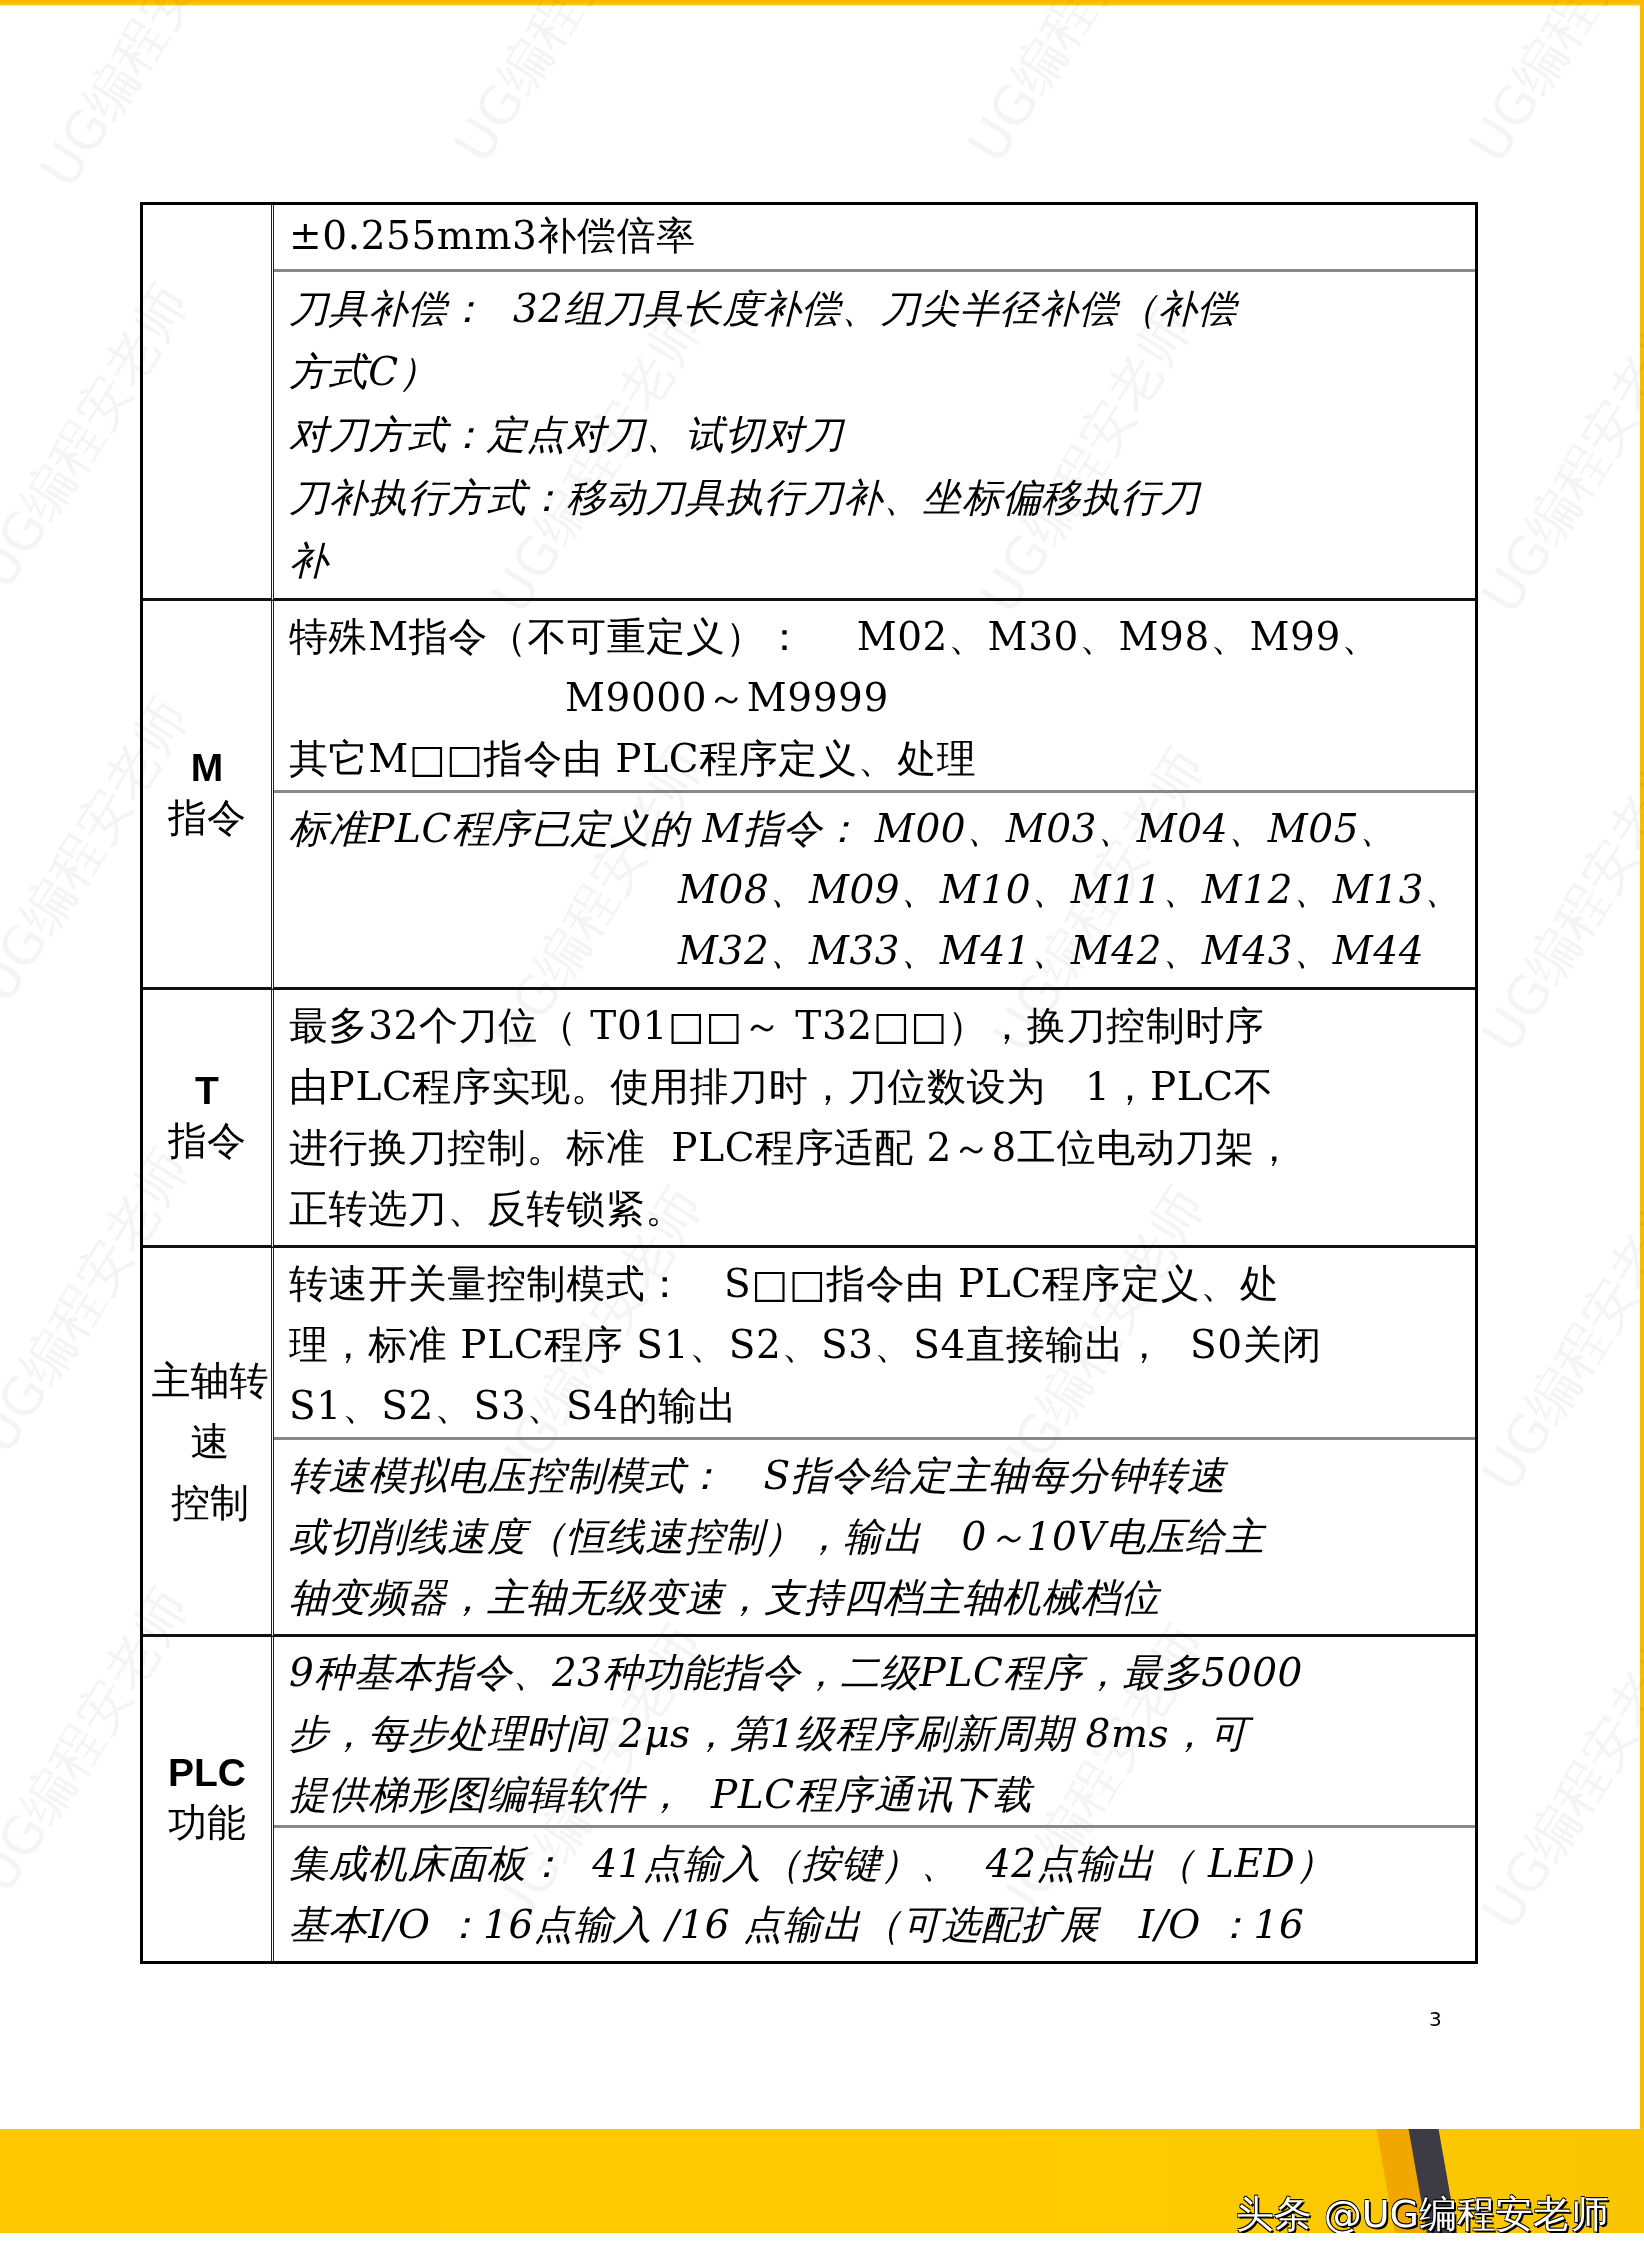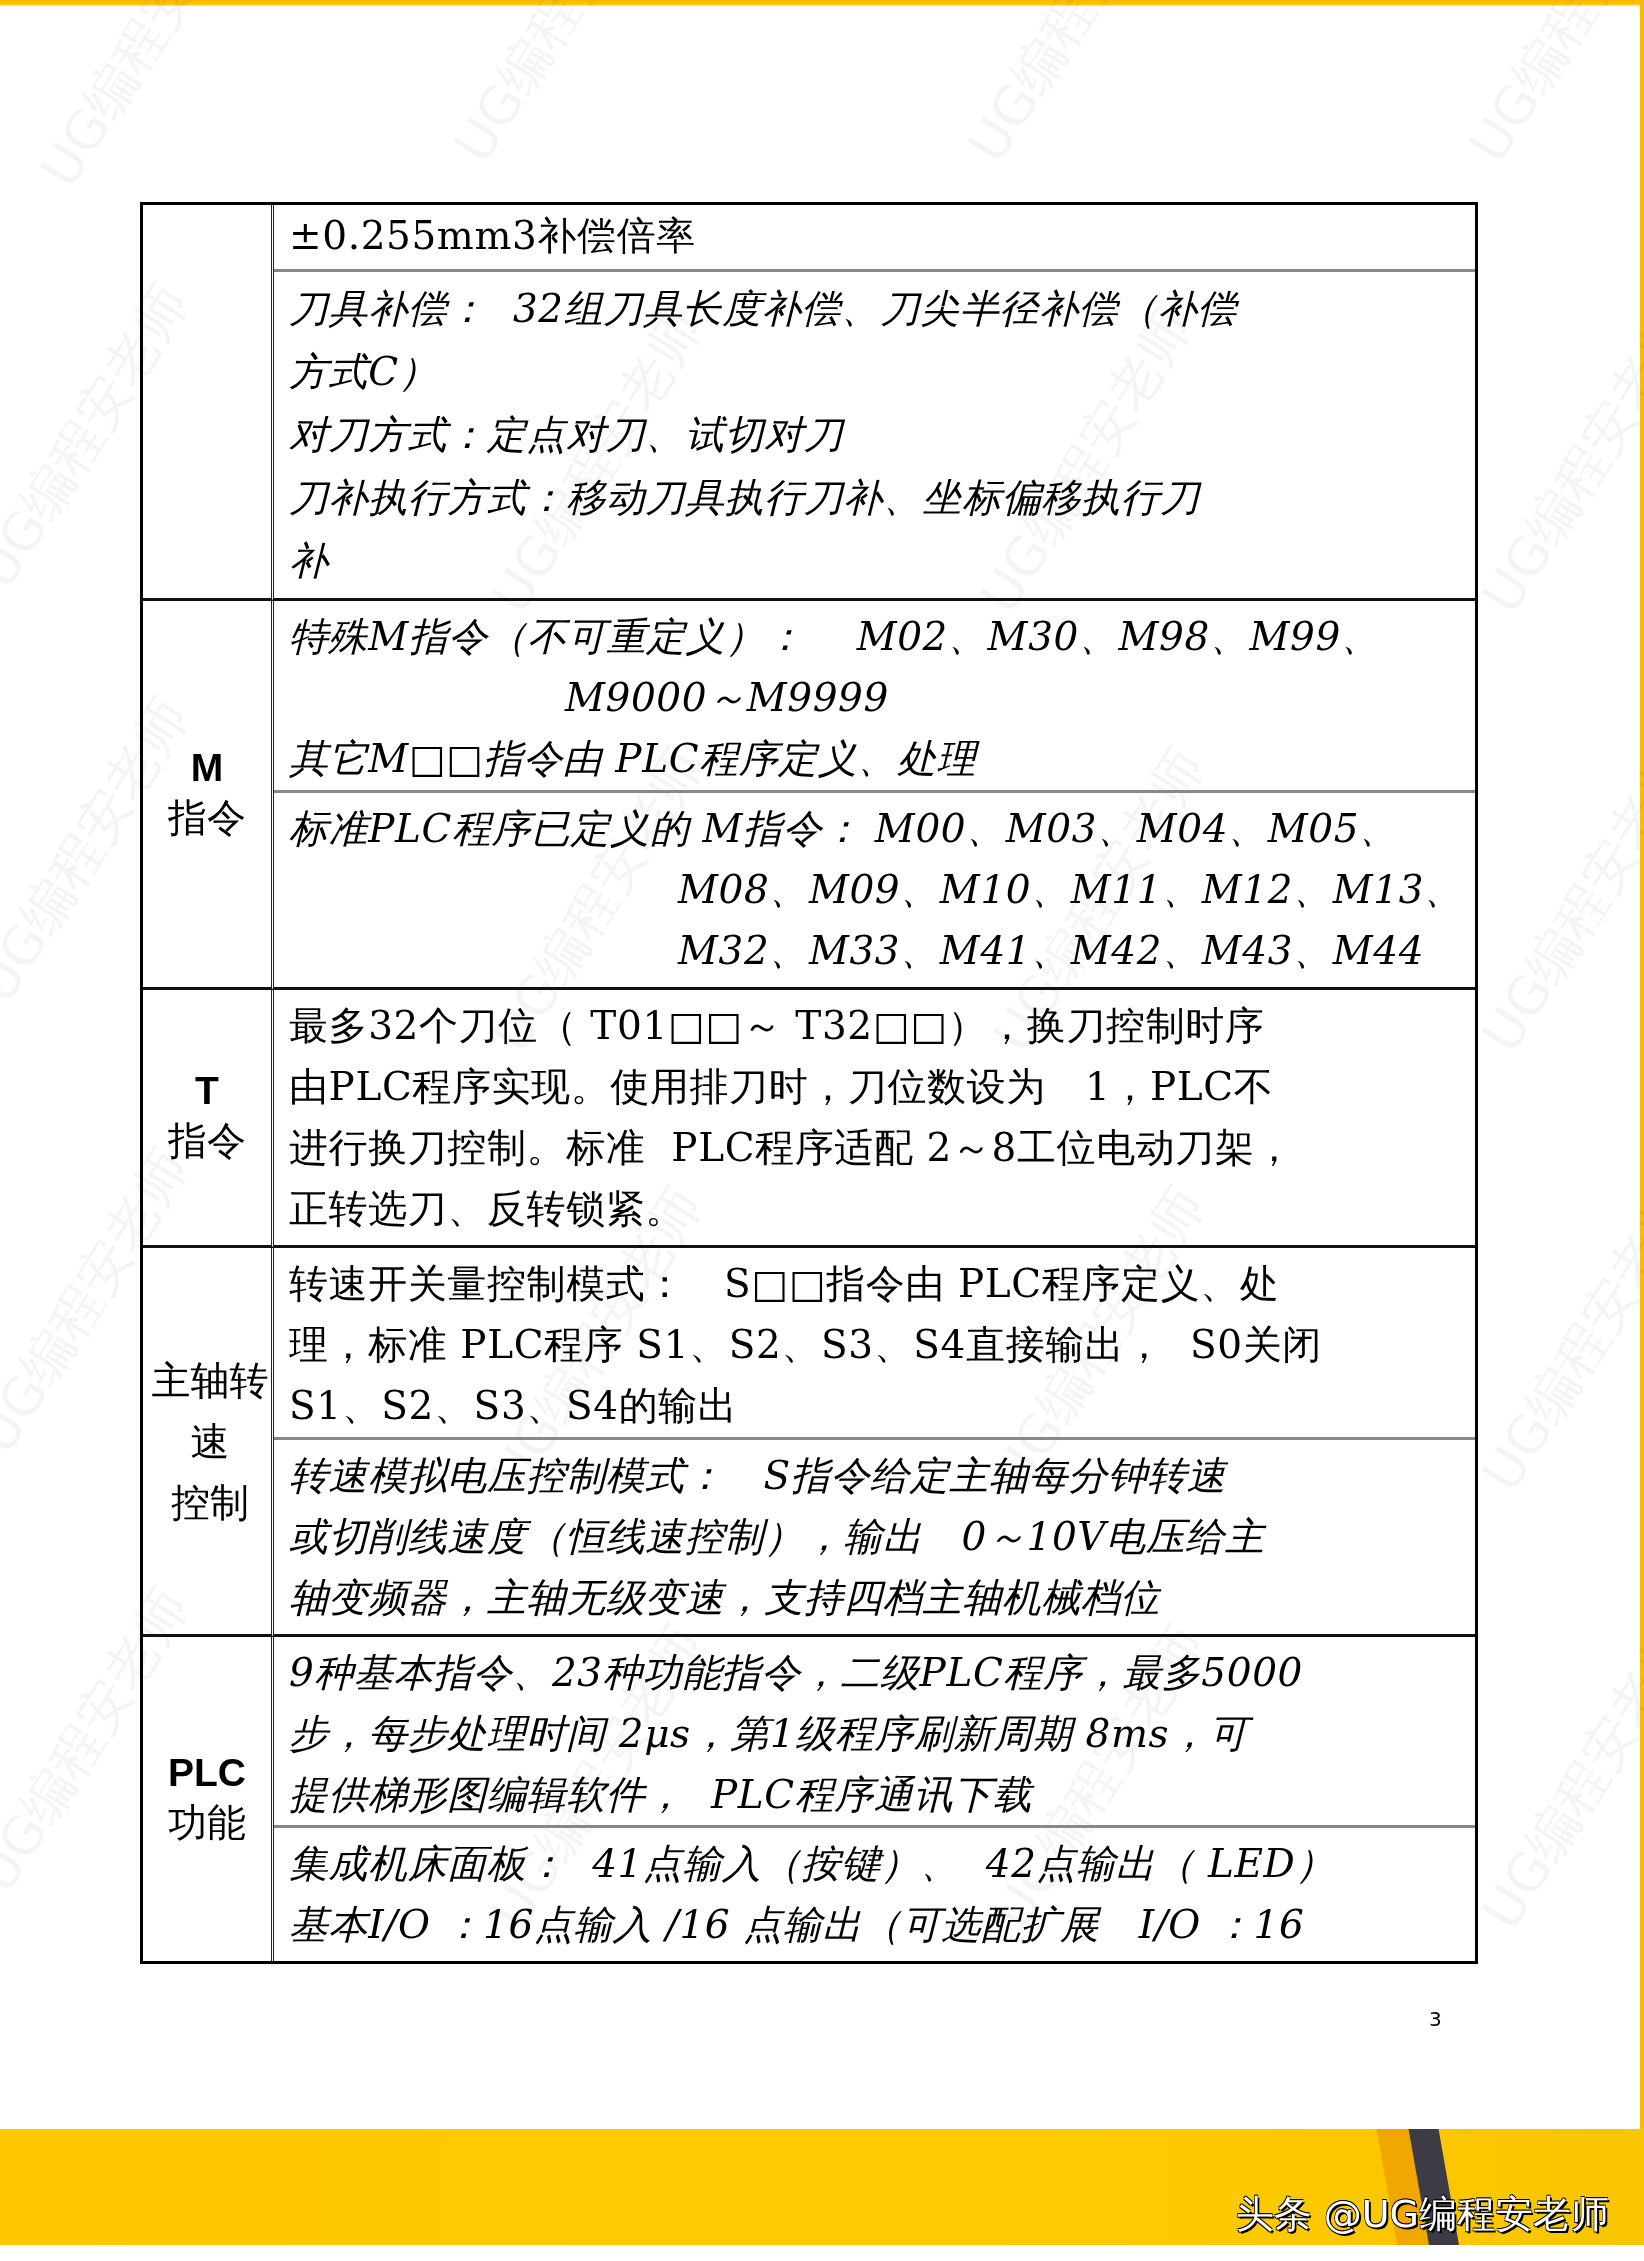--- a/index.html
+++ b/index.html
@@ -70,21 +70,21 @@
     }
     .sub + .sub { border-top: 3.8px solid #888; font-style: italic; }
     .sub .line { display: block; white-space: pre; }
     .indent-m { padding-left: 276px; }
     .indent-mlist { padding-left: 389px; }
     .page-number {
       position: absolute; left: 1429px; top: 2007px;
       font-size: 20px; font-family: "DejaVu Sans", sans-serif;
     }
     .footer {
-      position: absolute; left: 0; top: 2129px; width: 1645px; height: 116px;
+      position: absolute; left: 0; top: 2129px; width: 1645px; height: 104px;
       background: linear-gradient(90deg, #ffc800, #ffcb00 60%, #f9c500);
       overflow: hidden;
     }
     .footer-stripe-orange {
       position: absolute; left: 1391px; top: -12.5px; width: 38px; height: 188px;
       background: #f0a800; transform: skewX(10deg);
     }
     .footer-stripe-dark {
       position: absolute; left: 1423px; top: -12.5px; width: 30px; height: 188px;
       background: #3d3c46; transform: skewX(10deg);
@@ -147,21 +147,21 @@
       </div>
     </td>
   </tr>
 
   <tr style="height:382px;">
     <td class="label-cell">
       <span class="label-code">M</span>
       <span class="label-text">指令</span>
     </td>
     <td class="content-cell">
-      <div class="sub" style="height:177px; line-height:61px;font-style:italic;">
+      <div class="sub" style="height:177px; line-height:61px;">
         <span class="line">特殊M指令（不可重定义）：    M02、M30、M98、M99、</span>
         <span class="line indent-m">M9000～M9999</span>
         <span class="line">其它M□□指令由 PLC程序定义、处理</span>
       </div>
       <div class="sub" style="line-height:61px;">
         <span class="line">标准PLC程序已定义的 M指令： M00、M03、M04、M05、</span>
         <span class="line indent-mlist">M08、M09、M10、M11、M12、M13、</span>
         <span class="line indent-mlist">M32、M33、M41、M42、M43、M44</span>
       </div>
     </td>

